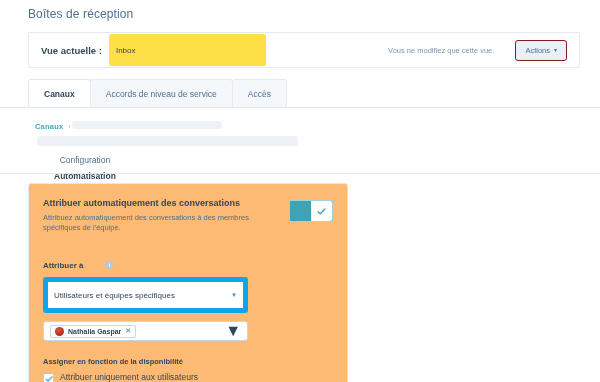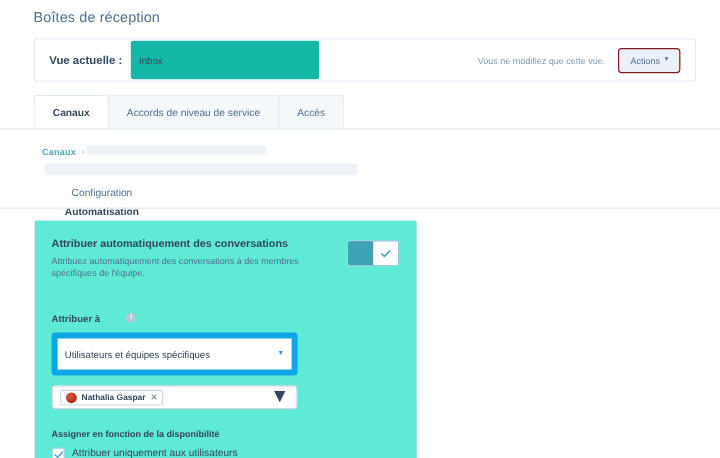--- a/index.html
+++ b/index.html
@@ -25,26 +25,26 @@
     width: 552px; height: 36px;
     background: #fff; border: 1px solid #e5eaf0; border-radius: 2px;
     display: flex; align-items: center;
   }
   .view-label {
     margin-left: 12px; font-size: 9.5px; font-weight: bold; color: #33475b;
     white-space: nowrap;
   }
   .view-value {
     margin-left: 7px; width: 157px; height: 32px;
-    background: #14b8a6; border-radius: 2px;
+    background: #fde047; border-radius: 2px;
     display: flex; align-items: center; padding-left: 7px;
     font-size: 8px; color: #33475b;
   }
   .view-right {
-    margin-left: auto; display: flex; align-items: center; gap: 11px;
+    margin-left: auto; display: flex; align-items: center; gap: 21px;
     margin-right: 12px;
   }
   .view-note { font-size: 7.5px; color: #7c98b6; white-space: nowrap; }
   .actions-btn {
     background: #eaf0f6; border: 1px solid #7f1d1d; border-radius: 3px;
     font-size: 7.5px; color: #506e91; padding: 5px 9px;
     display: flex; align-items: center; gap: 4px; cursor: pointer;
     font-family: "Liberation Sans", sans-serif;
   }
   .caret { font-size: 6px; line-height: 1; }
@@ -101,21 +101,21 @@
   }
   .subtabs-rule {
     position: absolute; left: 0; top: 173px; width: 600px; height: 1px;
     background: #e3eaf0;
   }
 
   
   .panel {
     position: absolute; left: 28px; top: 183px;
     width: 320px; height: 200px;
-    background: #5eead4; border: 1px solid #e1e8ee; border-right: 1px solid #dbe3ea;
+    background: #fdba74; border: 1px solid #e1e8ee; border-right: 1px solid #dbe3ea;
     border-radius: 3px 3px 0 0;
   }
   .panel-head {
     position: relative; padding: 14px 14px 0 14px;
     display: flex; align-items: flex-start;
   }
   .panel-head-text { flex: 1; padding-right: 8px; }
   .panel-title { font-size: 9px; font-weight: bold; color: #33475b; }
   .panel-sub { font-size: 7.5px; color: #516f90; margin-top: 5px; line-height: 1.35; }
 

